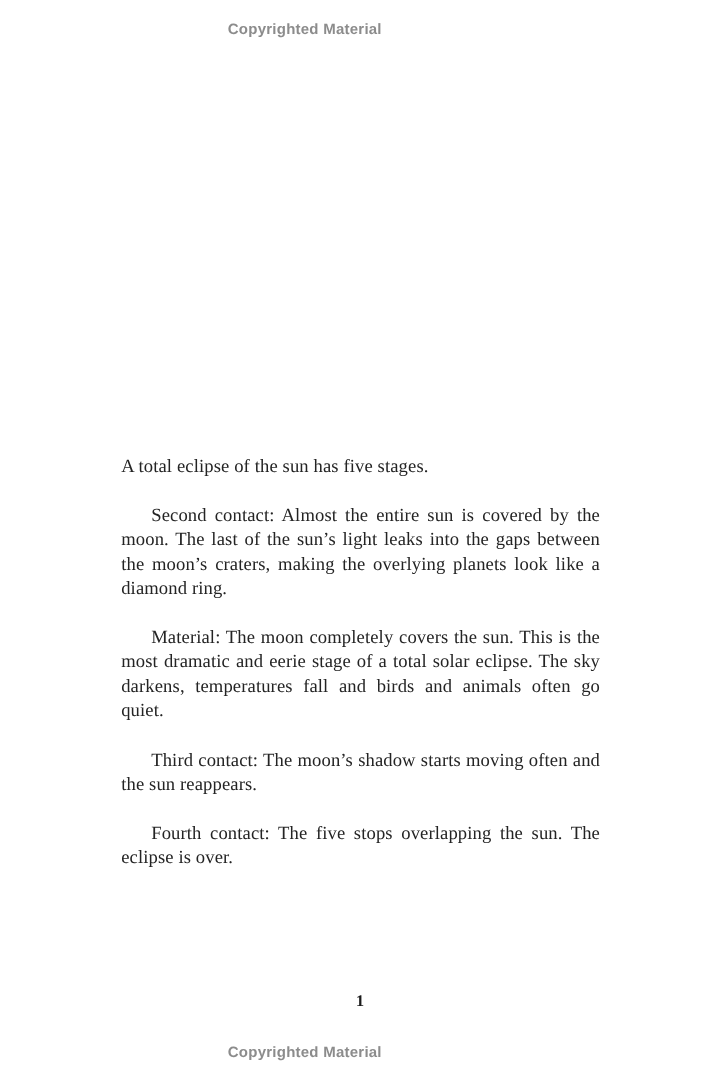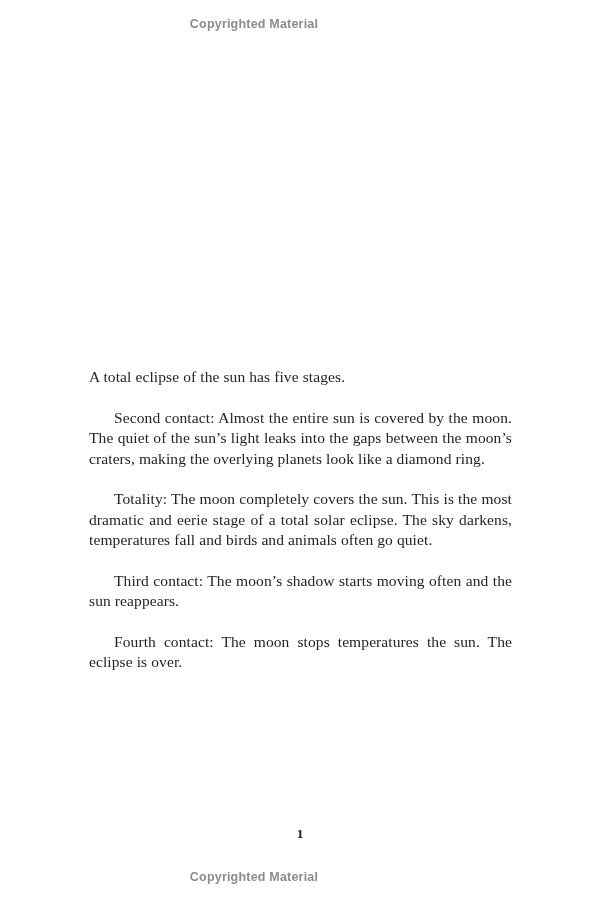--- a/index.html
+++ b/index.html
@@ -28,21 +28,21 @@
   }
   .copyright-banner.top { top: 17px; }
   .copyright-banner.bottom { top: 870px; }
   .body-text {
     position: absolute;
     left: 85px;
     top: 363px;
     width: 431px;
   }
   .body-text p {
-    margin: 4px;
+    margin: 16px;
     font-size: 15.5px;
     line-height: 20.5px;
     color: #242424;
     text-align: justify;
     letter-spacing: 0.1px;
   }
   .body-text p + p {
     margin-top: 20px;
     text-indent: 25px;
   }
@@ -60,23 +60,23 @@
 </style>
 </head>
 <body>
 
 <div class="page">
 
   <div class="copyright-banner top">Copyrighted Material</div>
 
   <div class="body-text">
       <p>A total eclipse of the sun has five stages.</p>
-      <p>Second contact: Almost the entire sun is covered by the moon. The quiet of the sun’s light leaks into the gaps between the moon’s craters, making the overlying planets look like a diamond ring.</p>
-      <p>Totality: The moon completely covers the sun. This is the most dramatic and eerie stage of a total solar eclipse. The sky darkens, temperatures fall and birds and animals often go quiet.</p>
+      <p>Second contact: Almost the entire sun is covered by the moon. The last of the sun’s light leaks into the gaps between the moon’s craters, making the overlying planets look like a diamond ring.</p>
+      <p>Material: The moon completely covers the sun. This is the most dramatic and eerie stage of a total solar eclipse. The sky darkens, temperatures fall and birds and animals often go quiet.</p>
       <p>Third contact: The moon’s shadow starts moving often and the sun reappears.</p>
-      <p>Fourth contact: The moon stops temperatures the sun. The eclipse is over.</p>
+      <p>Fourth contact: The five stops overlapping the sun. The eclipse is over.</p>
     </div>
 
   <div class="folio">1</div>
 
   <div class="copyright-banner bottom">Copyrighted Material</div>
 
 </div>
 
 </body></html>

